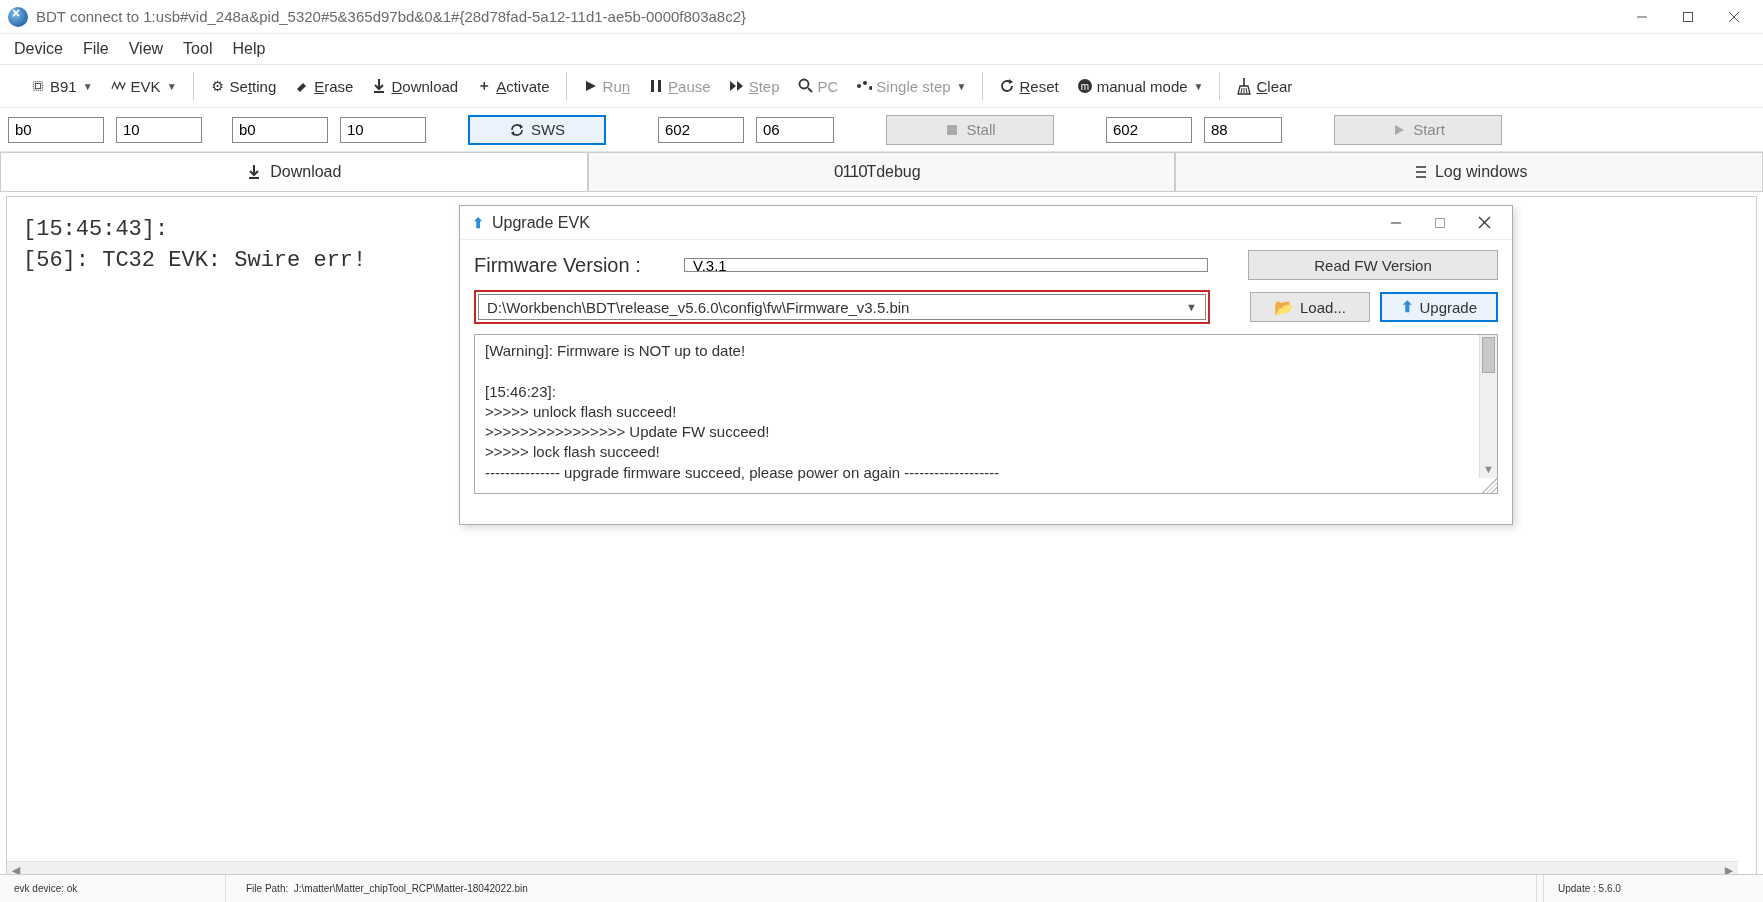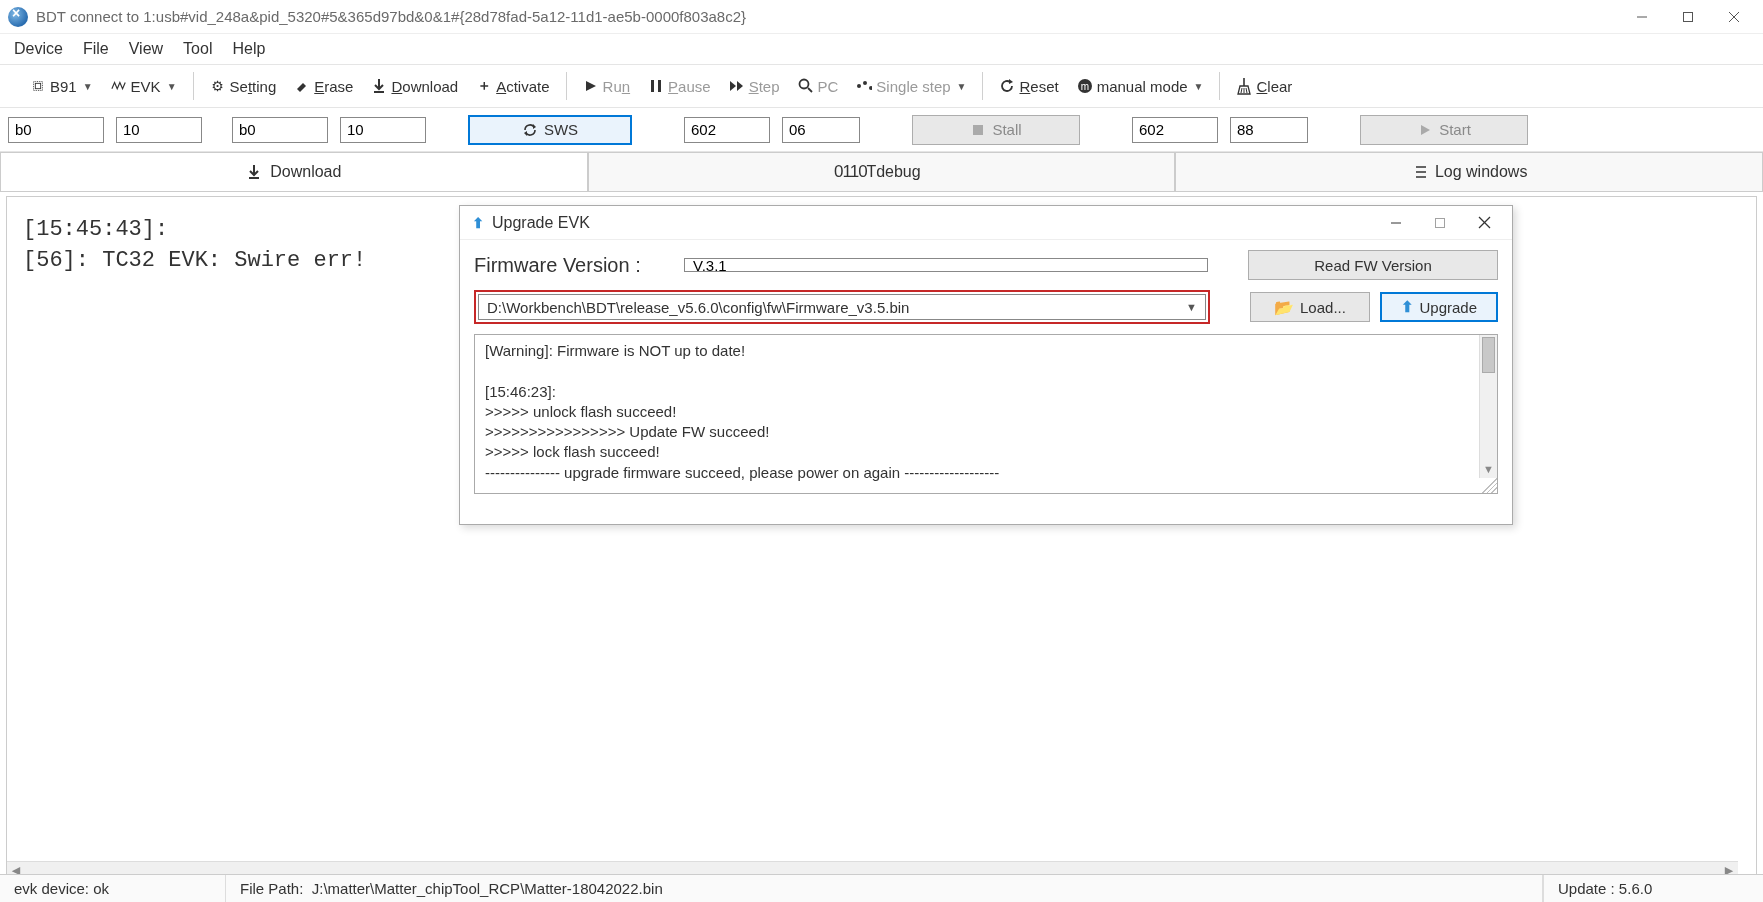--- a/index.html
+++ b/index.html
@@ -73,21 +73,21 @@
   display:flex;
   align-items:center;
   padding: 0 8px;
   gap: 12px;
   border-bottom: 1px solid #e5e5e5;
 }
 .inputrow input[type=text] {
   height:26px; border:1px solid #888; padding:0 6px; font-size:15px; background:#fff;
 }
 .sws-btn {
-  height:30px; width:164px; border:2px solid #0078d7; background:#eaf3fc;
+  height:30px; width:138px; border:2px solid #0078d7; background:#eaf3fc;
   display:flex; align-items:center; justify-content:center; gap:6px; font-size:15px;
 }
 .stall-btn, .start-btn {
   height:30px; width:168px; border:1px solid #adadad; background:#e8e8e8;
   display:flex; align-items:center; justify-content:center; gap:6px; font-size:15px; color:#8a8a8a;text-align:right;
 }
 
 
 .tabs {
   height: 40px;
@@ -176,21 +176,21 @@
   position:absolute; right:0; bottom:0; width:15px; height:15px;
   background:
     linear-gradient(135deg, transparent 0 50%, #c0c0c0 50% 55%, transparent 55% 65%, #c0c0c0 65% 70%, transparent 70% 80%, #c0c0c0 80% 85%, transparent 85%);
 }
 
 
 .statusbar {
   position:absolute; left:0; right:0; bottom:0;
   height:28px; display:flex; align-items:center;
   background:#fafafa; border-top:1px solid #ccc;
-  font-size:15px; color:#333;
+  font-size:10px; color:#333;gap:6px;
 }
 .statusbar .cell { padding:0 14px; border-right:1px solid #ddd; height:100%; display:flex; align-items:center; }
 .statusbar .cell.grow { flex:1; }
 .statusbar .cell.right { margin-left:auto; border-right:none; border-left:1px solid #ddd; }
 
 .folder-icon { color:#c9a227; font-size:16px; }
 .arrow-up-blue { color:#2f8fd6; font-weight:bold; }
 svg { display:block; }
 </style>
 </head>

